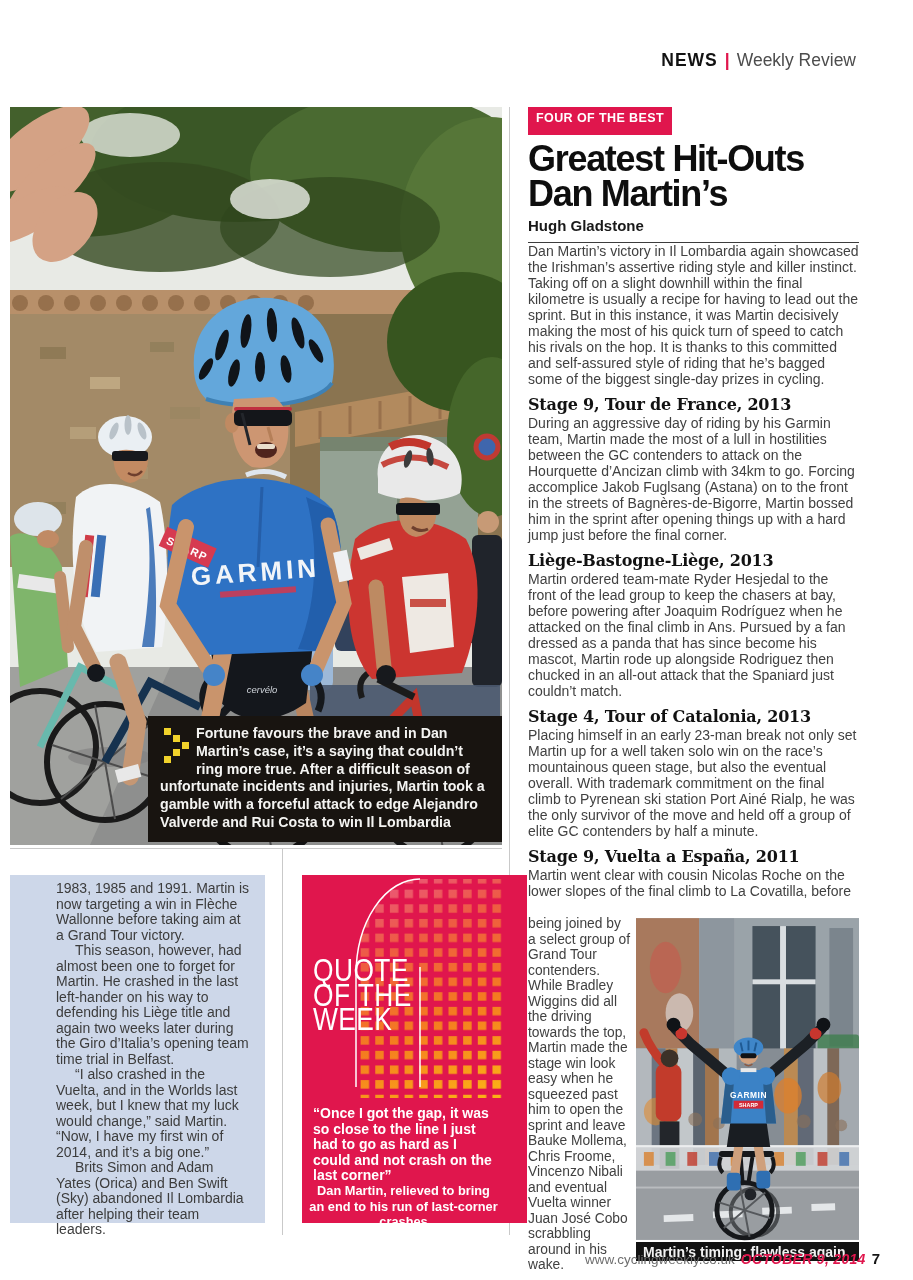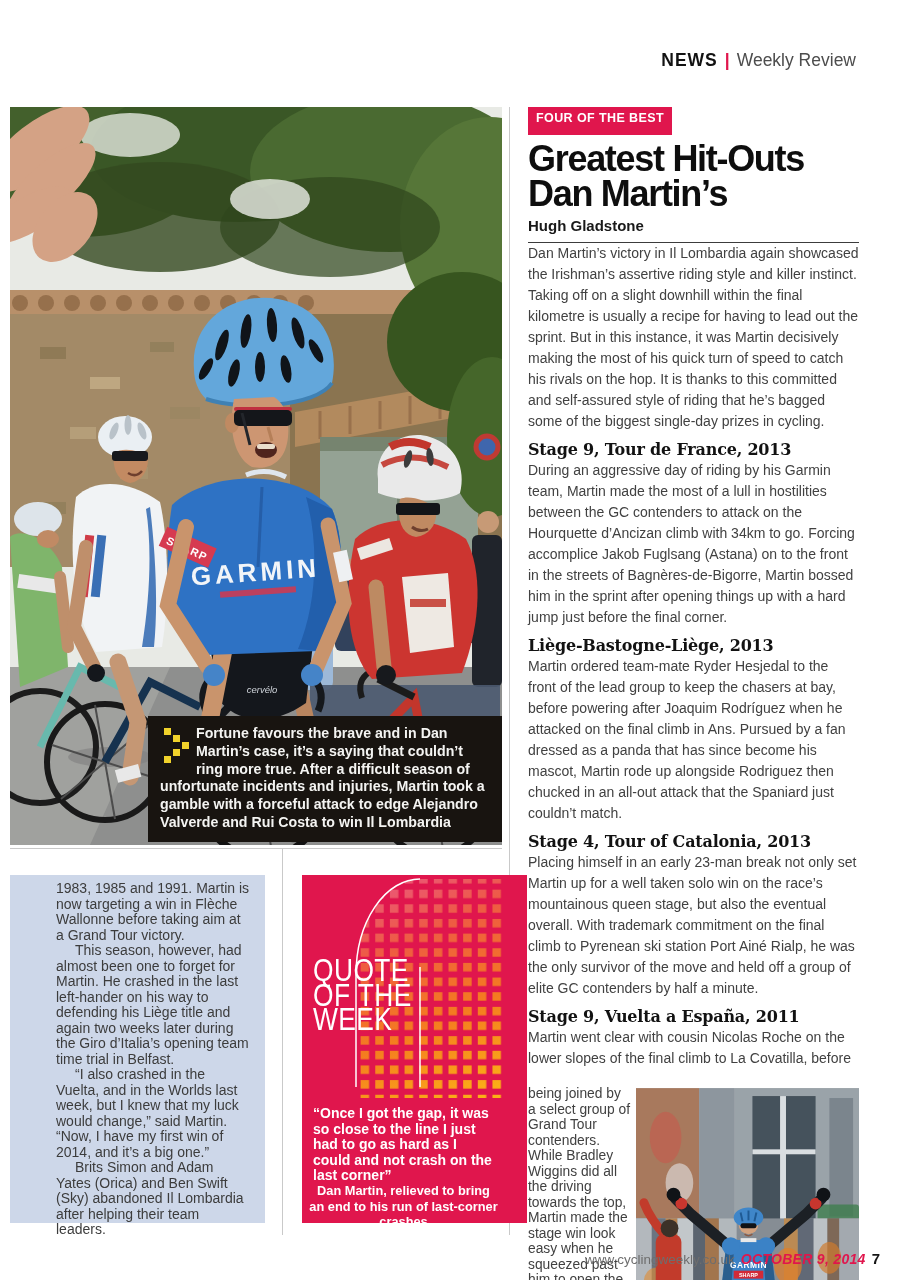--- a/index.html
+++ b/index.html
@@ -27,21 +27,21 @@
   .vrule-mid{position:absolute;left:282px;top:848px;width:1px;height:387px;background:#c9c9c9;}
 
   
   .col{position:absolute;left:528px;top:107px;width:331px;color:#414141;}
   .tag{display:inline-block;background:#e0164d;color:#ffffff;font-weight:700;
        font-size:12.5px;letter-spacing:.4px;padding:4px 8px 10px;}
   .title{margin:6px 0 0;font-size:36px;line-height:35px;font-weight:800;
          letter-spacing:-1.3px;color:#0e0e0e;}
   .byline{margin-top:6px;font-size:15px;font-weight:700;color:#191919;}
   .rule{margin-top:8px;border-top:1.5px solid #3c3c3c;}
-  .col p{margin:0;font-size:14px;line-height:21px;}
+  .col p{margin:0;font-size:14px;line-height:16px;}
   .intro{margin-top:8px;}
   .h2{margin:9px 0 1px;font-family:"DejaVu Serif","Liberation Serif",serif;
       font-size:16px;line-height:18px;font-weight:700;color:#121212;letter-spacing:-.2px;}
   .wraprow{display:flex;gap:5px;margin-top:17px;}
   .wraptext{width:103px;flex:none;font-size:13.8px;line-height:15.5px;color:#414141;}
   .inset{flex:none;width:223px;margin:2px 0 0;}
   .inset svg{display:block;}
   .inscap{background:#121212;color:#f2f2f2;font-size:14px;font-weight:700;
           padding:2px 7px 0;line-height:17px;}
 

